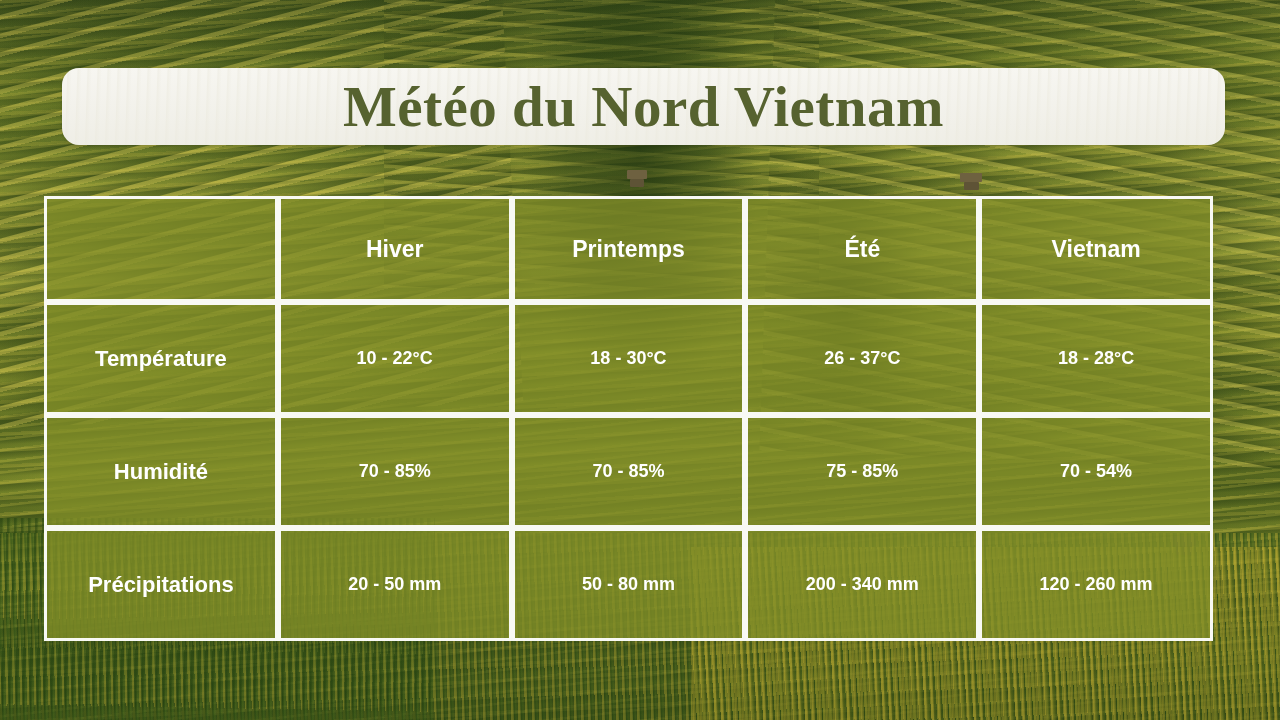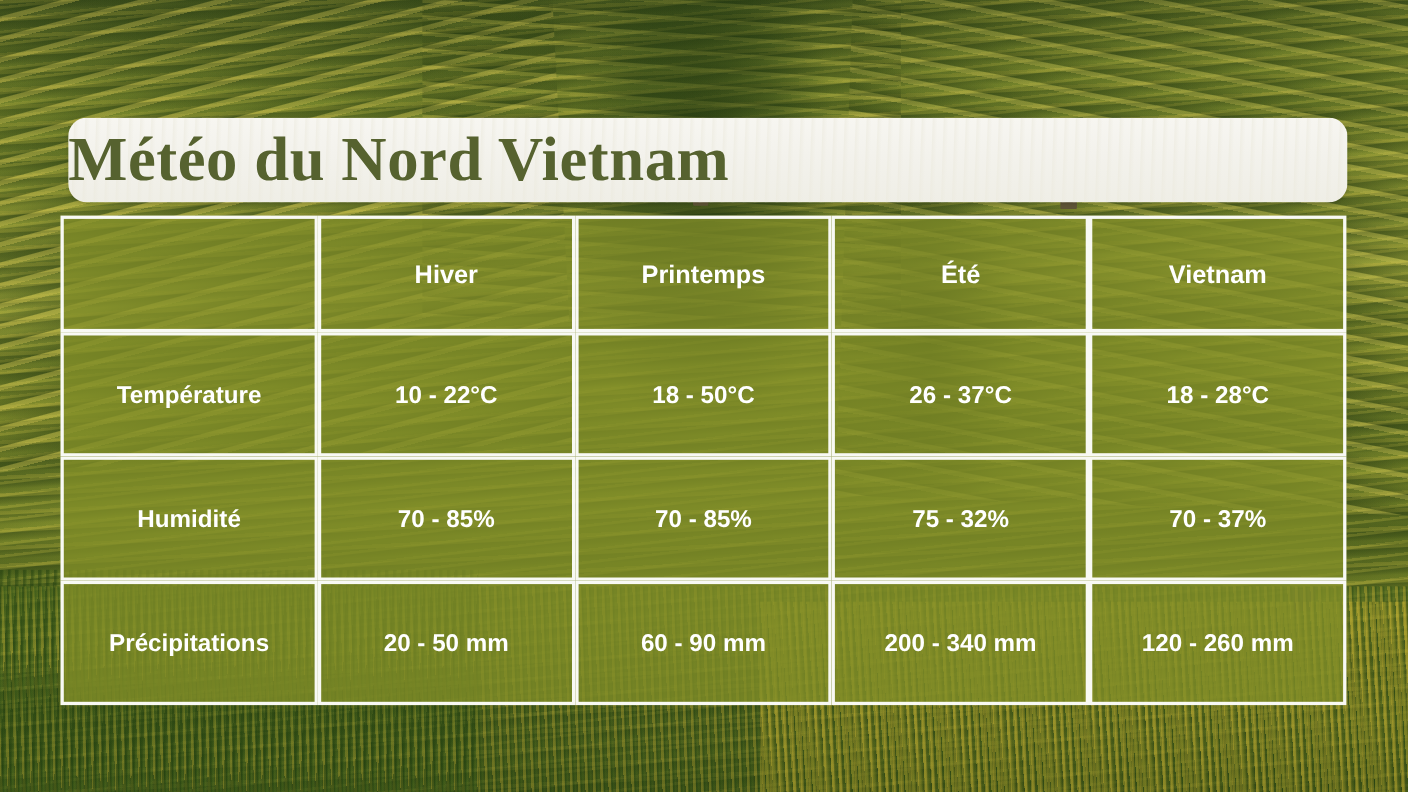--- a/index.html
+++ b/index.html
@@ -147,48 +147,48 @@
     position:absolute;left:62px;top:68px;width:1163px;height:77px;
     border-radius:17px;
     background:
       repeating-linear-gradient(92deg,
         rgba(255,255,255,0.0) 0px,
         rgba(255,255,255,0.0) 5px,
         rgba(236,234,222,0.55) 6px,
         rgba(255,255,255,0.0) 10px),
       linear-gradient(180deg,#f7f6f1 0%,#f3f2ec 45%,#efeee6 100%);
     box-shadow:0 1px 3px rgba(0,0,0,0.12);
-    display:flex;align-items:center;justify-content:flex-start;margin-top:39px;
+    display:flex;align-items:center;justify-content:center;
   }
   #title-text{
     font-family:"Liberation Serif", serif;
     font-weight:700;
     font-size:57px;
     line-height:1;
     color:#56622f;
     letter-spacing:0.5px;
     white-space:nowrap;
   }
 
   
   #weather-table{
-    position:absolute;left:55px;top:196px;
+    position:absolute;left:44px;top:196px;
     width:1169px;height:421px;
     border-collapse:separate;
     border-spacing:0;
     table-layout:fixed;
   }
   #weather-table td{
     border:3px solid rgba(255,255,255,0.95);
     background:rgba(129,142,40,0.78);
     text-align:center;
     vertical-align:middle;
     color:#ffffff;
     font-weight:700;
-    font-size:22px;
+    font-size:18px;
     padding:0;
   }
   #weather-table tr.header-row td{
     background:rgba(129,142,40,0.74);
     font-size:23px;
     height:100px;
   }
   #weather-table tr.data-row td{
     height:107px;
   }
@@ -232,32 +232,32 @@
     <tr class="header-row">
       <td class="corner-cell"></td>
       <td>Hiver</td>
       <td>Printemps</td>
       <td>Été</td>
       <td>Vietnam</td>
     </tr>
     <tr class="data-row">
       <td class="row-label">Température</td>
       <td>10 - 22°C</td>
-      <td>18 - 50°C</td>
+      <td>18 - 30°C</td>
       <td>26 - 37°C</td>
       <td>18 - 28°C</td>
     </tr>
     <tr class="data-row">
       <td class="row-label">Humidité</td>
       <td>70 - 85%</td>
       <td>70 - 85%</td>
-      <td>75 - 32%</td>
-      <td>70 - 37%</td>
+      <td>75 - 85%</td>
+      <td>70 - 54%</td>
     </tr>
     <tr class="data-row">
       <td class="row-label">Précipitations</td>
       <td>20 - 50 mm</td>
-      <td>60 - 90 mm</td>
+      <td>50 - 80 mm</td>
       <td>200 - 340 mm</td>
       <td>120 - 260 mm</td>
     </tr>
   </tbody>
 </table>
 
 </body></html>

